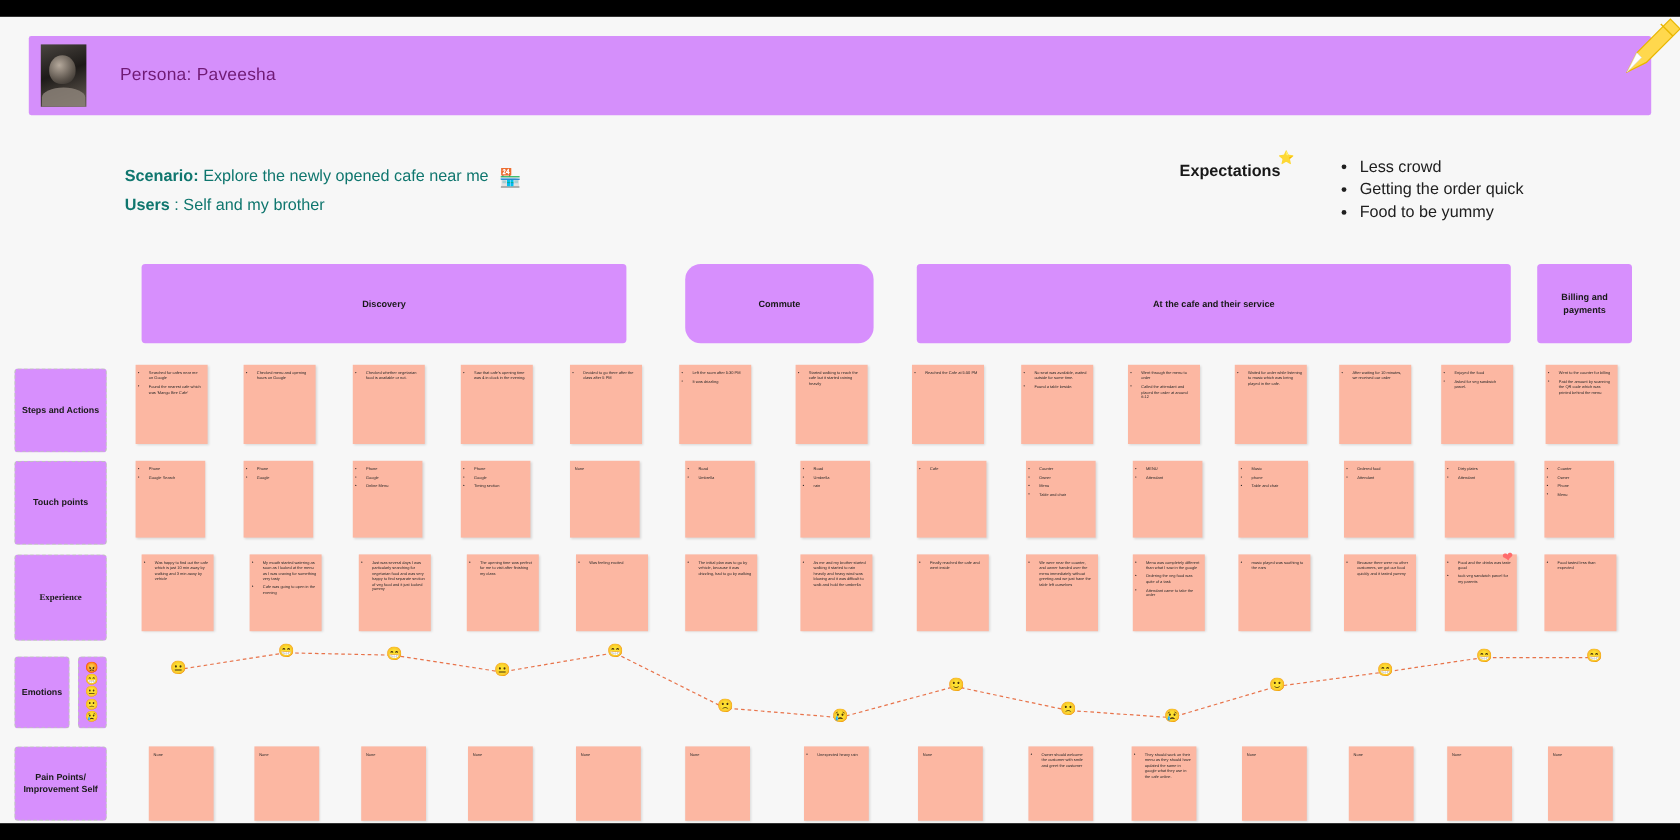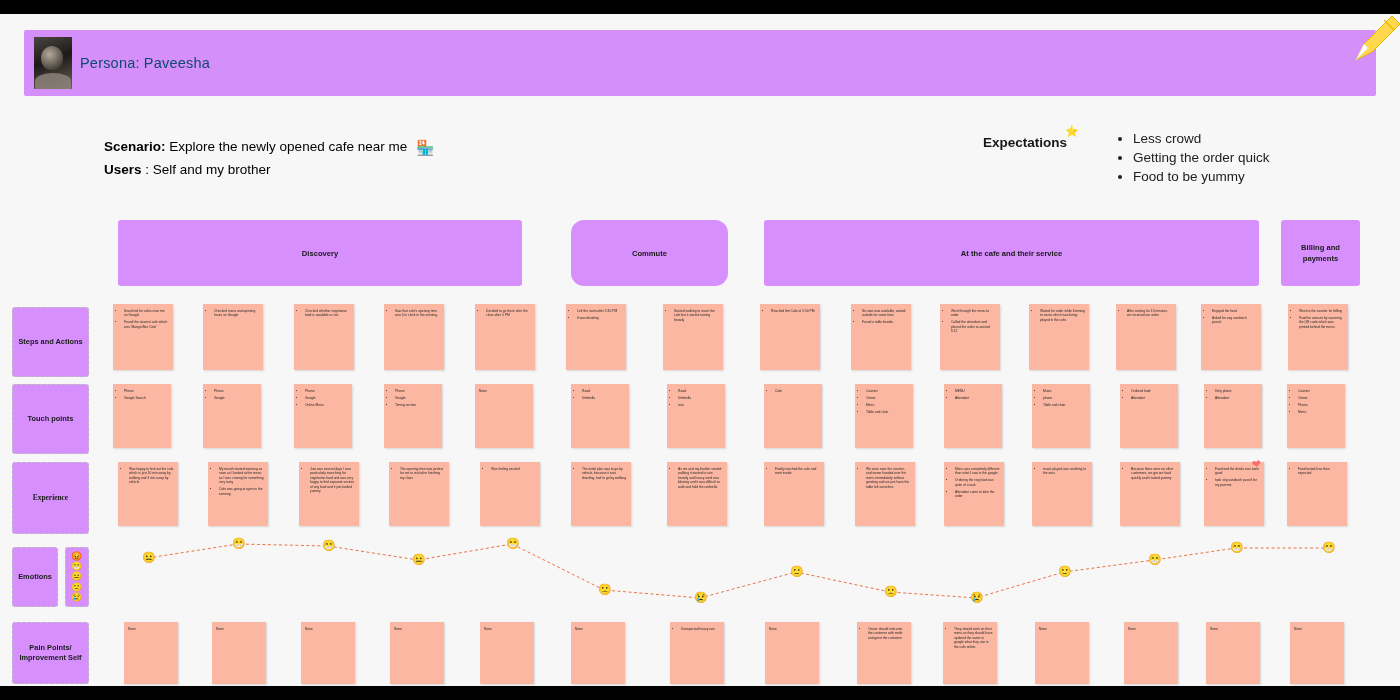--- a/index.html
+++ b/index.html
@@ -34,26 +34,26 @@
     content:""; position:absolute; left:7px; top:9px;
     width:22px; height:24px; border-radius:50% 50% 45% 45%;
     background:radial-gradient(circle at 38% 35%, #b5a99c 0%, #5d554d 60%, #2a2623 100%);
   }
   #persona .avatar::before {
     content:""; position:absolute; left:1px; bottom:0;
     width:36px; height:16px; border-radius:50% 50% 0 0;
     background:#8b8178; opacity:.85;
   }
   #persona .ptitle {
-    margin-left:8px; font-size:14.5px; color:#0c4a6e; letter-spacing:.2px;
+    margin-left:28px; font-size:14.5px; color:#701a75; letter-spacing:.2px;
   }
   
   #scenario {
     position:absolute; left:104px; top:122px;
-    font-size:13.5px; color:#000000; line-height:22px;
+    font-size:13.5px; color:#0f766e; line-height:22px;
   }
   #scenario .lbl { font-weight:bold; }
   #scenario .shop { font-size:15px; vertical-align:-2px; margin-left:5px; }
   
   #expect {
     position:absolute; left:983px; top:115px;
     display:flex; align-items:flex-start;
   }
   #expect .etitle {
     font-weight:bold; font-size:13.5px; color:#181818; position:relative;

